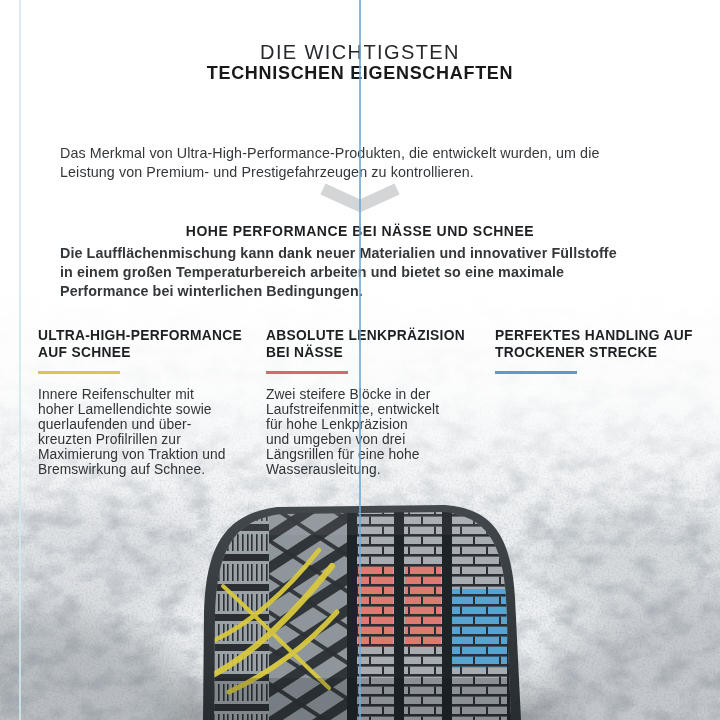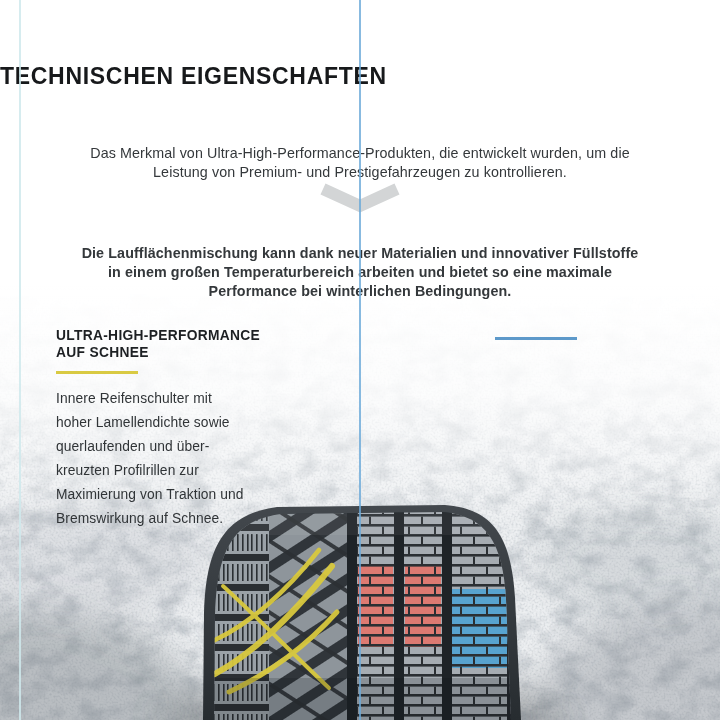--- a/index.html
+++ b/index.html
@@ -6,38 +6,38 @@
   #canvas{
     position:relative;width:720px;height:720px;overflow:hidden;background:#ffffff;
     font-family:"Liberation Sans",sans-serif;color:#2c2f32;
   }
   .abs{position:absolute;}
   
   .vguide{position:absolute;top:0;height:720px;width:2px;opacity:.85;}
   
   .title1{top:41px;left:0;right:0;text-align:center;font-size:20px;font-weight:400;
           letter-spacing:1.4px;color:#26292c;}
-  .title2{top:63px;left:0;right:0;text-align:left;font-size:23px;font-weight:700;
+  .title2{top:63px;left:0;right:0;text-align:center;font-size:18px;font-weight:700;
           letter-spacing:.7px;color:#17191b;}
   
   .sec-head{left:0;right:0;text-align:center;font-size:14px;font-weight:700;
             letter-spacing:.5px;color:#1d2023;}
-  .sec-body{left:60px;right:60px;text-align:center;font-size:14.3px;line-height:19px;
+  .sec-body{left:60px;right:60px;font-size:14.3px;line-height:19px;
             color:#34383b;white-space:pre-line;letter-spacing:.1px;}
   #sec1-head{top:123px;} #sec1-body{top:144px;}
   #sec2-head{top:223px;} #sec2-body{top:244px;font-weight:bold;}
   
   #chevron{top:183px;left:316px;width:88px;height:30px;}
   
   .feature{top:327px;width:212px;}
-  #feat-0{left:38px;margin-left:18px;} #feat-1{left:266px;} #feat-2{left:495px;}
+  #feat-0{left:38px;} #feat-1{left:266px;} #feat-2{left:495px;}
   .feat-head{font-size:13.8px;font-weight:700;line-height:17px;letter-spacing:.3px;
              color:#1d2023;white-space:pre-line;}
   .accent-line{width:82px;height:3px;margin-top:10px;}
-  .feat-body{margin-top:13px;font-size:13.8px;line-height:24px;color:#303437;
+  .feat-body{margin-top:13px;font-size:13.8px;line-height:15px;color:#303437;
              white-space:pre-line;letter-spacing:.1px;}
   .z1{z-index:1;} .z2{z-index:2;} .z3{z-index:3;} .z4{z-index:4;}
   #snow{left:0;top:0;}
   #tire{left:201px;top:494px;}
 </style>
 </head>
 <body>
 
 <div id="canvas">
 
@@ -138,46 +138,61 @@
         <path stroke-width="4.5" d="M10,148 C45,132 80,104 118,56" stroke="#d9c93e"></path>
         <path stroke-width="5" d="M28,198 C62,182 100,158 136,118" stroke="#d9c93e"></path>
         <path stroke-width="4" d="M22,92 C55,122 90,158 128,194" stroke="#d9c93e"></path>
       </g>
 
       <rect x="13" y="15" width="300" height="26" fill="#ffffff" opacity="0.06"></rect>
       <rect x="13" y="184" width="300" height="42" fill="#0d1114" opacity="0.18"></rect>
     </g>
   </svg>
 
+  <div class="abs z3 title1">DIE WICHTIGSTEN</div>
   <div class="abs z3 title2">TECHNISCHEN EIGENSCHAFTEN</div>
 
   <div id="sec1-body" class="abs z3 sec-body">Das Merkmal von Ultra-High-Performance-Produkten, die entwickelt wurden, um die
 Leistung von Premium- und Prestigefahrzeugen zu kontrollieren.</div>
 
   <svg id="chevron" class="abs z3" width="88" height="30" viewBox="0 0 88 30">
     <path d="M7,6 L44,23 L81,6" fill="none" stroke-width="12" stroke="#d3d5d6"></path>
   </svg>
 
+  <div id="sec2-head" class="abs z3 sec-head">HOHE PERFORMANCE BEI NÄSSE UND SCHNEE</div>
   <div id="sec2-body" class="abs z3 sec-body">Die Laufflächenmischung kann dank neuer Materialien und innovativer Füllstoffe
 in einem großen Temperaturbereich arbeiten und bietet so eine maximale
 Performance bei winterlichen Bedingungen.</div>
 
   <div id="feat-0" class="abs z3 feature">
     <div class="feat-head">ULTRA-HIGH-PERFORMANCE
 AUF SCHNEE</div>
     <div class="accent-line" style="background: rgb(217, 202, 67);"></div>
     <div class="feat-body">Innere Reifenschulter mit
 hoher Lamellendichte sowie
 querlaufenden und über-
 kreuzten Profilrillen zur
 Maximierung von Traktion und
 Bremswirkung auf Schnee.</div>
   </div>
 
+  <div id="feat-1" class="abs z3 feature">
+    <div class="feat-head">ABSOLUTE LENKPRÄZISION
+BEI NÄSSE</div>
+    <div class="accent-line" style="background: rgb(210, 106, 110);"></div>
+    <div class="feat-body">Zwei steifere Blöcke in der
+Laufstreifenmitte, entwickelt
+für hohe Lenkpräzision
+und umgeben von drei
+Längsrillen für eine hohe
+Wasserausleitung.</div>
+  </div>
 
   <div id="feat-2" class="abs z3 feature">
+    <div class="feat-head">PERFEKTES HANDLING AUF
+TROCKENER STRECKE</div>
     <div class="accent-line" style="background: rgb(93, 153, 202);"></div>
   </div>
 
   <div class="vguide z4" style="left: 359px; opacity: 0.8; background: rgb(106, 169, 216);"></div>
   <div class="vguide z4" style="left: 19px; background: rgb(207, 233, 236);"></div>
 
 </div>
 
 </body></html>

